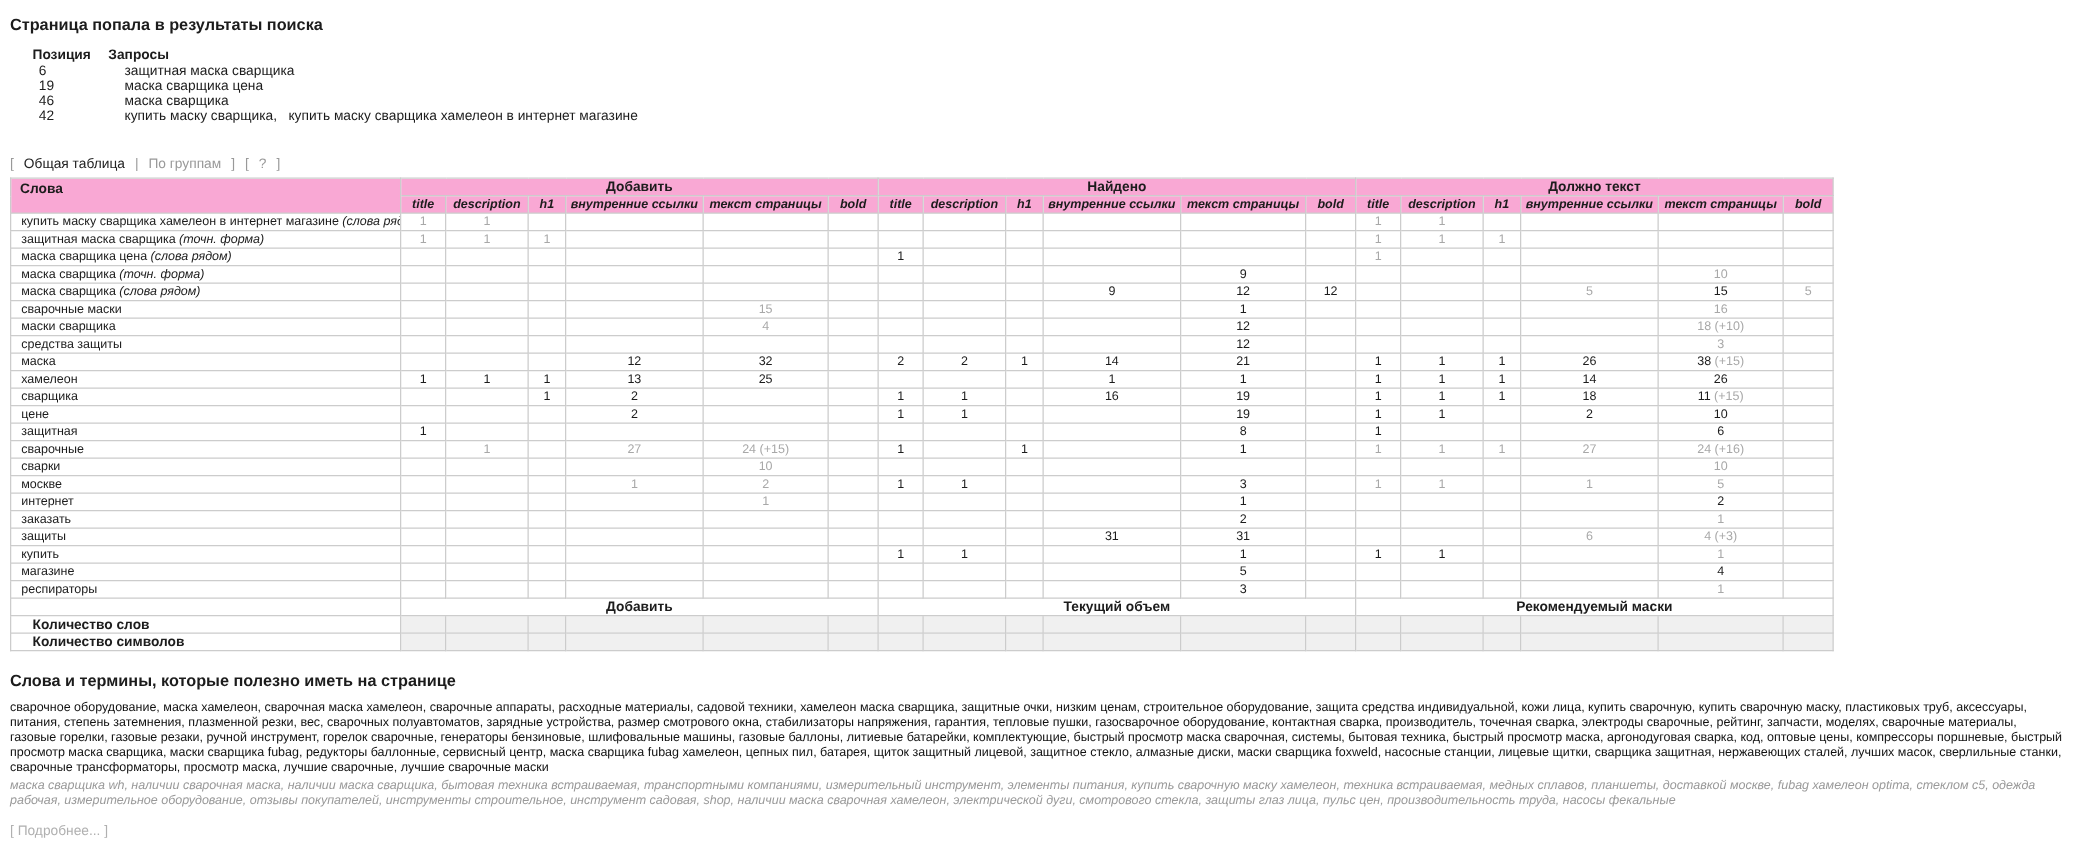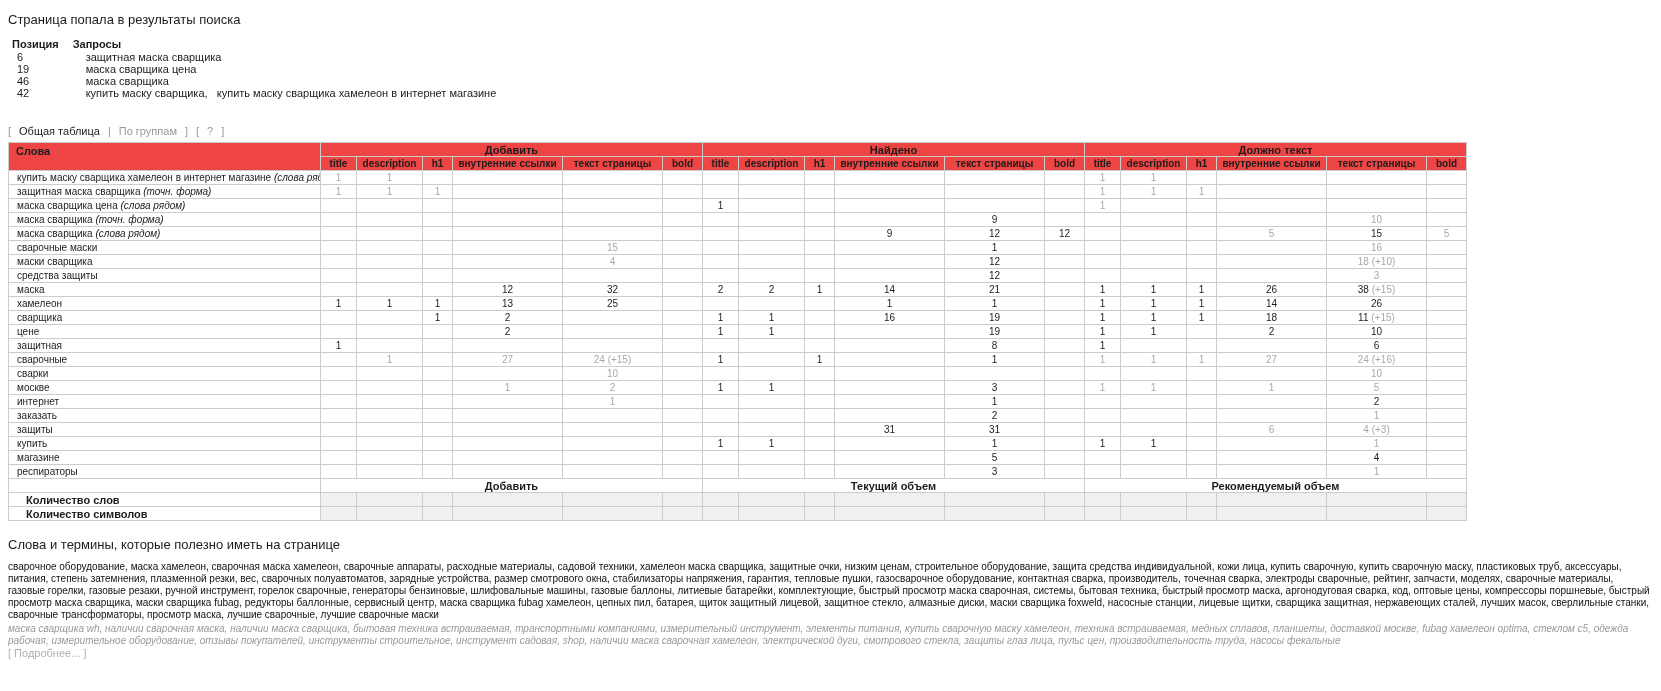--- a/index.html
+++ b/index.html
@@ -1,48 +1,48 @@
 <!DOCTYPE html>
 <html><head>
 <meta charset="utf-8">
 <style>
   *{box-sizing:border-box;margin:0;padding:0}
   html,body{background:#fff}
   body{width:1661px;min-height:691px;font-family:"Liberation Sans",sans-serif;color:#1c1c1c;-webkit-font-smoothing:antialiased}
   .page{padding:8px 8px 12px 8px;position:relative}
-  .page-title{font-size:13px;font-weight:normal;margin:4px 0 11px 0}
-  table.serp{border-collapse:collapse;margin-left:4px;font-size:11px}
+  .page-title{font-size:13px;font-weight:bold;margin:4px 0 11px 0}
+  table.serp{border-collapse:collapse;margin-left:18px;font-size:11px}
   table.serp th{text-align:left;font-weight:bold;padding:0 0 1px 0;font-size:11px}
   table.serp th.pos-h{min-width:50px;padding-right:14px}
   table.serp td{line-height:12px;vertical-align:top}
   table.serp td.pos{padding-left:5px}
   table.serp td.q{padding-left:13px;white-space:pre-wrap}
   .controls{text-align:left;font-size:11px;margin:26px 6px 5px 0;color:#999}
   .controls a{text-decoration:none;cursor:pointer}
   .controls .sp{margin:0 4px}
   .controls .active{color:#222}
   .controls .grey{color:#999}
   table.main{border-collapse:collapse;table-layout:fixed;width:1442px;font-size:10px}
   table.main th,table.main td{border:1px solid #ccc;height:14px;padding:0 3px;overflow:hidden;white-space:nowrap}
-  table.main th{background:#ef4444;font-weight:bold}
+  table.main th{background:#f9a8d4;font-weight:bold}
   table.main th.grp{text-align:center;font-size:11px}
-  table.main th.sub{text-align:center;font-size:10px}
+  table.main th.sub{text-align:center;font-style:italic;font-size:10px}
   table.main th.words-h{text-align:left;vertical-align:top;font-size:11px;padding:2px 3px 0 7px}
   table.main td.w{text-align:left;padding-left:8px}
   table.main td.n{text-align:center}
   .muted{color:#a8a8a8}
   .note{font-style:italic}
   table.main td.span-label{font-weight:bold;text-align:center;font-size:11px}
   table.main td.count-label{font-weight:bold;padding-left:17px;font-size:11px}
   table.main td.count-cell{background:#f0f0f0}
   .terms{margin-top:16px}
-  .terms-title{font-size:13px;font-weight:normal;margin:12px 0 9px 0}
+  .terms-title{font-size:13px;font-weight:bold;margin:12px 0 9px 0}
   .terms-main{font-size:10px;font-weight:normal;line-height:12px;color:#111}
   .terms-extra{font-size:10px;font-style:italic;color:#999;line-height:12px;margin-top:2px}
-  .more{font-size:11px;color:#b0b0b0;}
+  .more{font-size:11px;color:#b0b0b0;margin-top:12px}
   .more a{color:#b0b0b0;text-decoration:none;cursor:pointer}
 </style>
 </head>
 <body>
 
 <div class="page">
 
   <div class="page-title">Страница попала в результаты поиска</div>
 
   <table class="serp">
@@ -586,21 +586,21 @@
           <td class="n"></td>
           <td class="n"></td>
           <td class="n"></td>
           <td class="n"><span class="muted">1</span></td>
           <td class="n"></td>
         </tr>
         <tr>
           <td class="w"></td>
           <td class="span-label" colspan="6">Добавить</td>
           <td class="span-label" colspan="6">Текущий объем</td>
-          <td class="span-label" colspan="6">Рекомендуемый объем</td>
+          <td class="span-label" colspan="6">Рекомендуемый маски</td>
         </tr>
         <tr>
           <td class="count-label">Количество слов</td>
           <td class="count-cell"></td>
           <td class="count-cell"></td>
           <td class="count-cell"></td>
           <td class="count-cell"></td>
           <td class="count-cell"></td>
           <td class="count-cell"></td>
           <td class="count-cell"></td>

